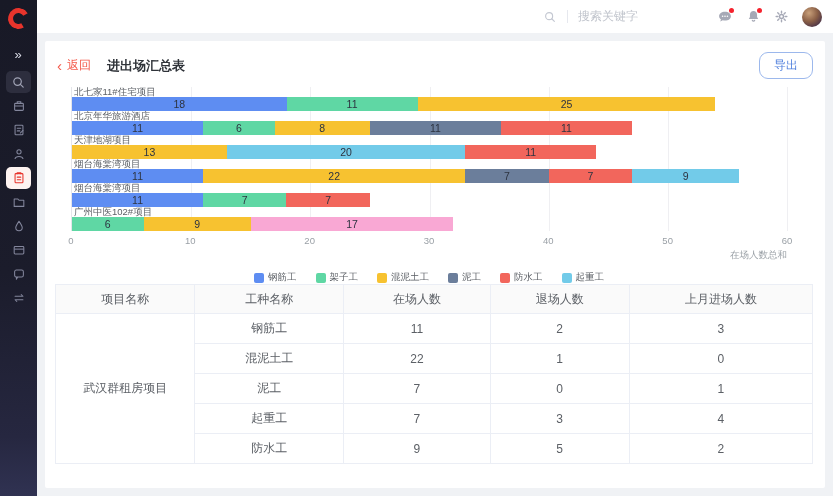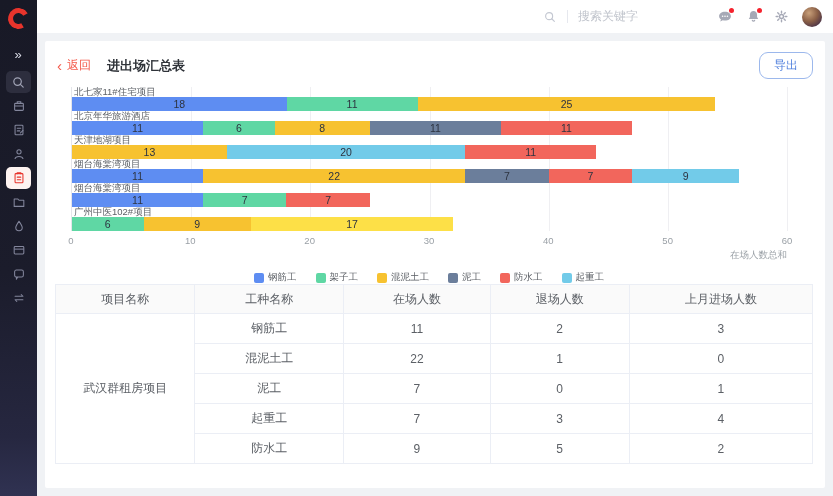--- a/index.html
+++ b/index.html
@@ -254,21 +254,21 @@
                     <div class="bar-seg" style="width: 18.3333%; background: rgb(94, 141, 242);">11</div>
                     <div class="bar-seg" style="width: 11.6667%; background: rgb(95, 215, 164);">7</div>
                     <div class="bar-seg" style="width: 11.6667%; background: rgb(242, 102, 92);">7</div>
                   </div>
                 </div>
                 <div class="chart-row">
                   <div class="bar-label">广州中医102#项目</div>
                   <div class="bar-track">
                     <div class="bar-seg" style="width: 10%; background: rgb(95, 215, 164);">6</div>
                     <div class="bar-seg" style="width: 15%; background: rgb(247, 194, 48);">9</div>
-                    <div class="bar-seg" style="width: 28.3333%; background: #fde047;">17</div>
+                    <div class="bar-seg" style="width: 28.3333%; background: #f9a8d4;">17</div>
                   </div>
                 </div>
               </div>
           </div>
           <div class="x-ticks" id="x-ticks">
               <span class="x-tick" style="left: 0%;">0</span>
               <span class="x-tick" style="left: 16.6667%;">10</span>
               <span class="x-tick" style="left: 33.3333%;">20</span>
               <span class="x-tick" style="left: 50%;">30</span>
               <span class="x-tick" style="left: 66.6667%;">40</span>

